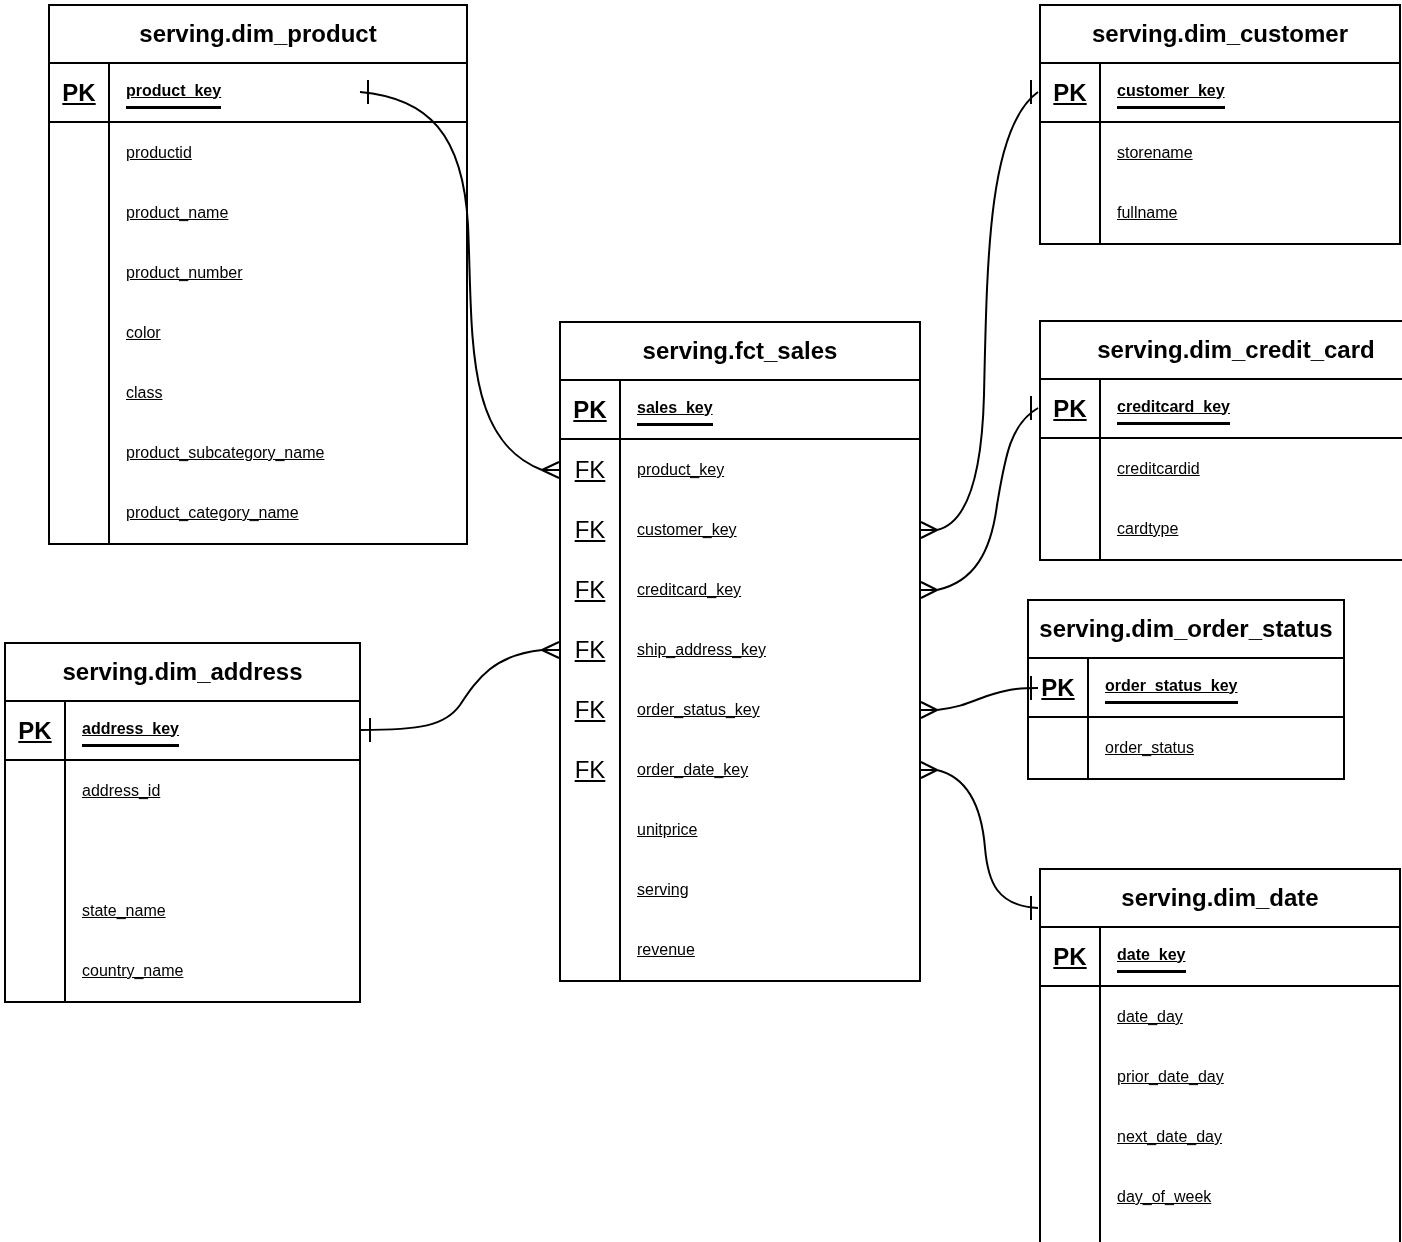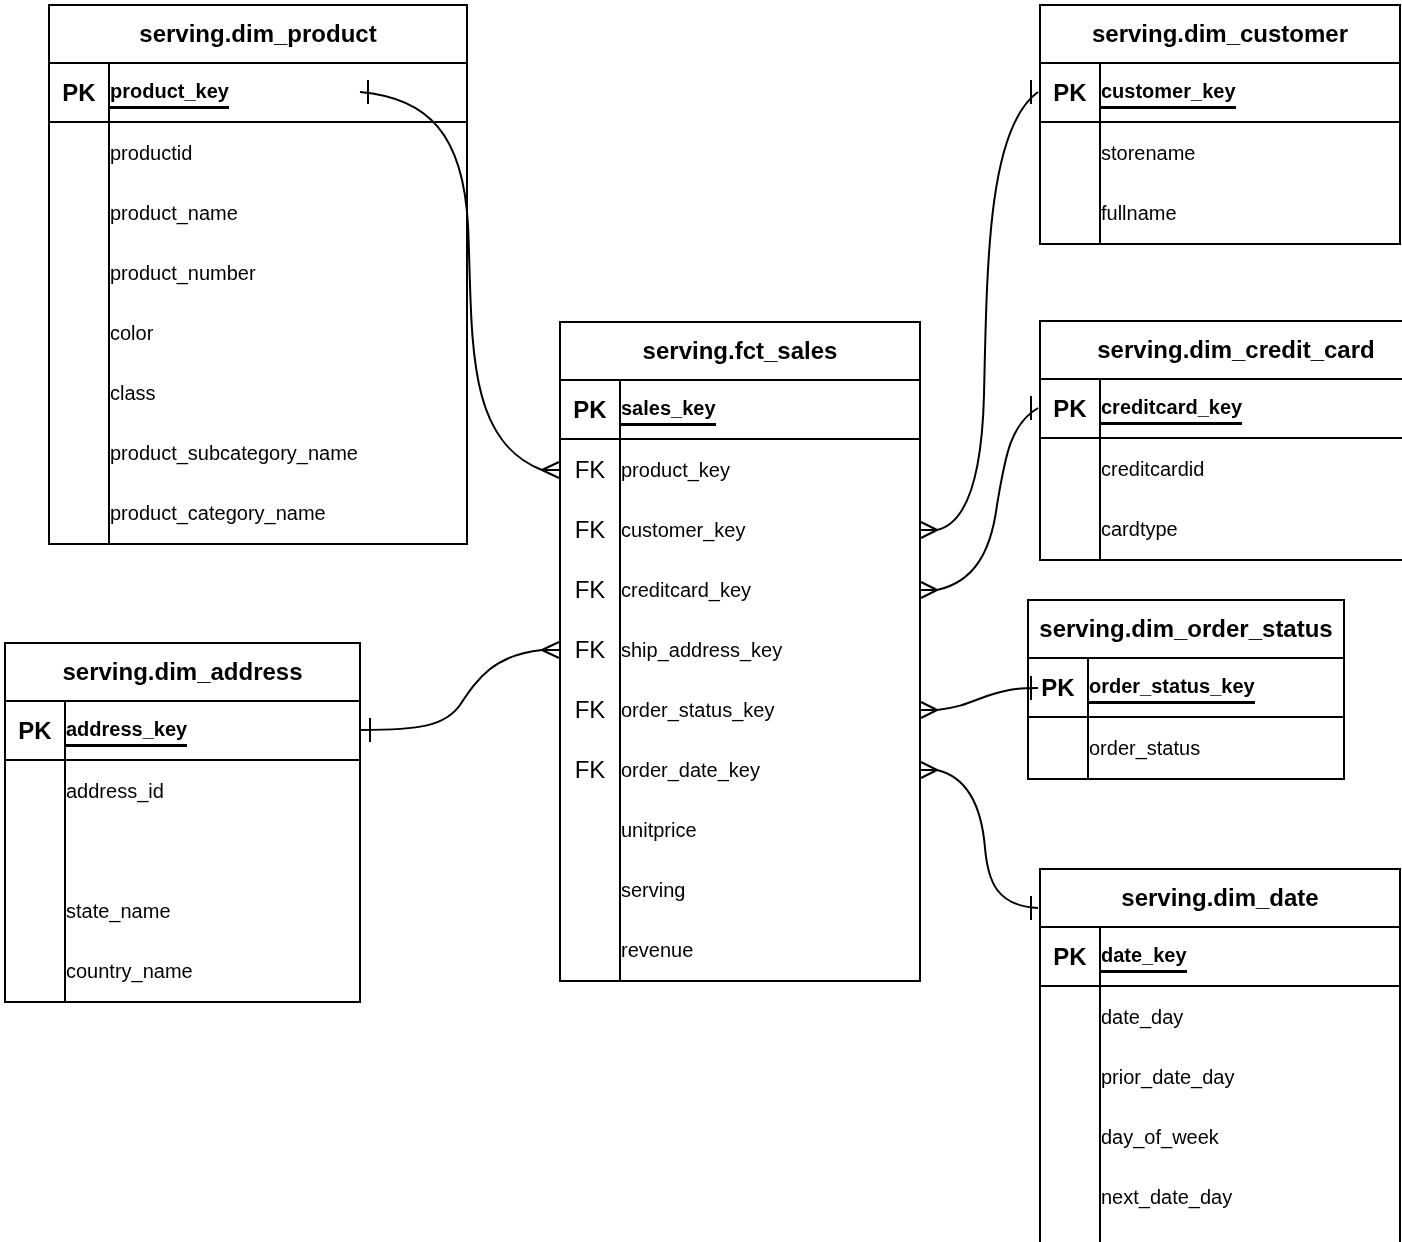--- a/index.html
+++ b/index.html
@@ -17,34 +17,34 @@
     border:2px solid #000;
     box-sizing:border-box;
   }
   .etable .ttl{
     height:56px;
     border-bottom:2px solid #000;
     display:flex;align-items:center;justify-content:center;
     font-weight:700;font-size:24px;
     white-space:nowrap;
   }
-  .row{display:flex;}
+  .row{display:flex;text-decoration:underline;}
   .pkrow{border-bottom:2px solid #000;}
   .pkrow .keycell{height:57px;font-weight:700;}
   .keycell{
     flex:0 0 58px;width:58px;
     border-right:2px solid #000;
     display:flex;align-items:center;justify-content:center;
     font-size:24px;
   }
   .namecell{
     flex:1;
     display:flex;align-items:center;
-    padding-left:0;padding-right:6px;
-    font-size:20px;line-height:28px;
+    padding-left:16px;padding-right:6px;
+    font-size:16px;line-height:28px;
   }
   .pkname{
     font-weight:700;
     border-bottom:3px solid #000;
     padding-bottom:1px;
   }
   .fieldrow{height:60px;}
   
   #t-product {left:4px;   top:4px;   width:420px;margin-left:44px;}
   #t-customer{left:1039px;top:4px;   width:362px;}
@@ -209,25 +209,25 @@
     <div class="row fieldrow">
       <div class="keycell"></div>
       <div class="namecell">date_day</div>
     </div>
     <div class="row fieldrow">
       <div class="keycell"></div>
       <div class="namecell">prior_date_day</div>
     </div>
     <div class="row fieldrow">
       <div class="keycell"></div>
+      <div class="namecell">next_date_day</div>
+    </div>
+    <div class="row fieldrow">
+      <div class="keycell"></div>
       <div class="namecell">day_of_week</div>
-    </div>
-    <div class="row fieldrow">
-      <div class="keycell"></div>
-      <div class="namecell">next_date_day</div>
     </div>
     <div class="row fieldrow">
       <div class="keycell"></div>
       <div class="namecell">...</div>
     </div>
   </div>
 
   <div class="etable" id="t-address">
     <div class="ttl">serving.dim_address</div>
     <div class="row pkrow">

